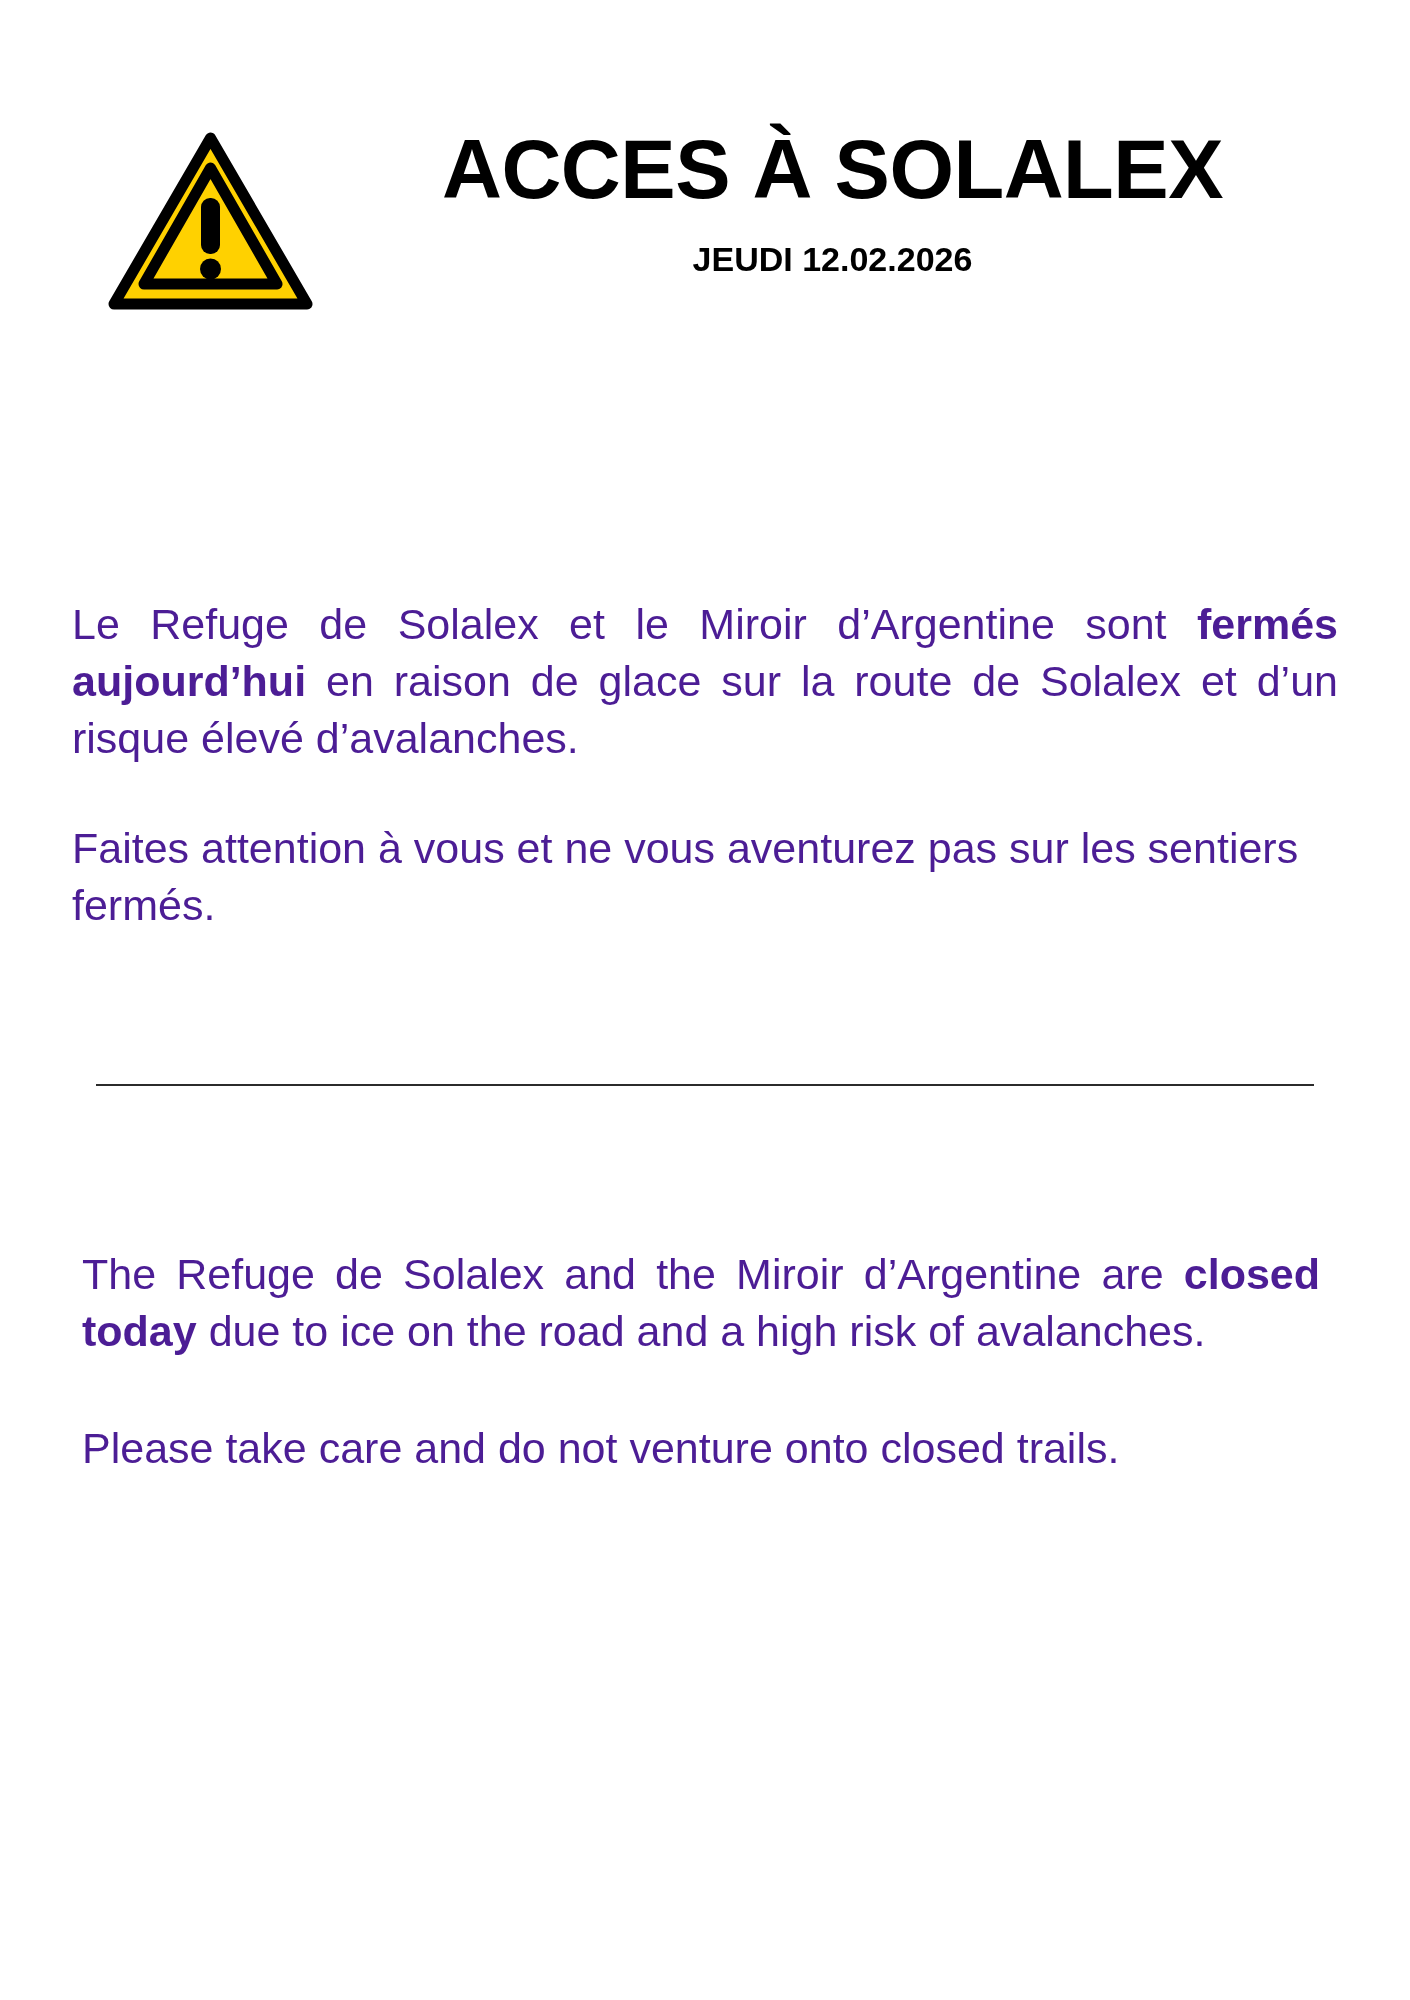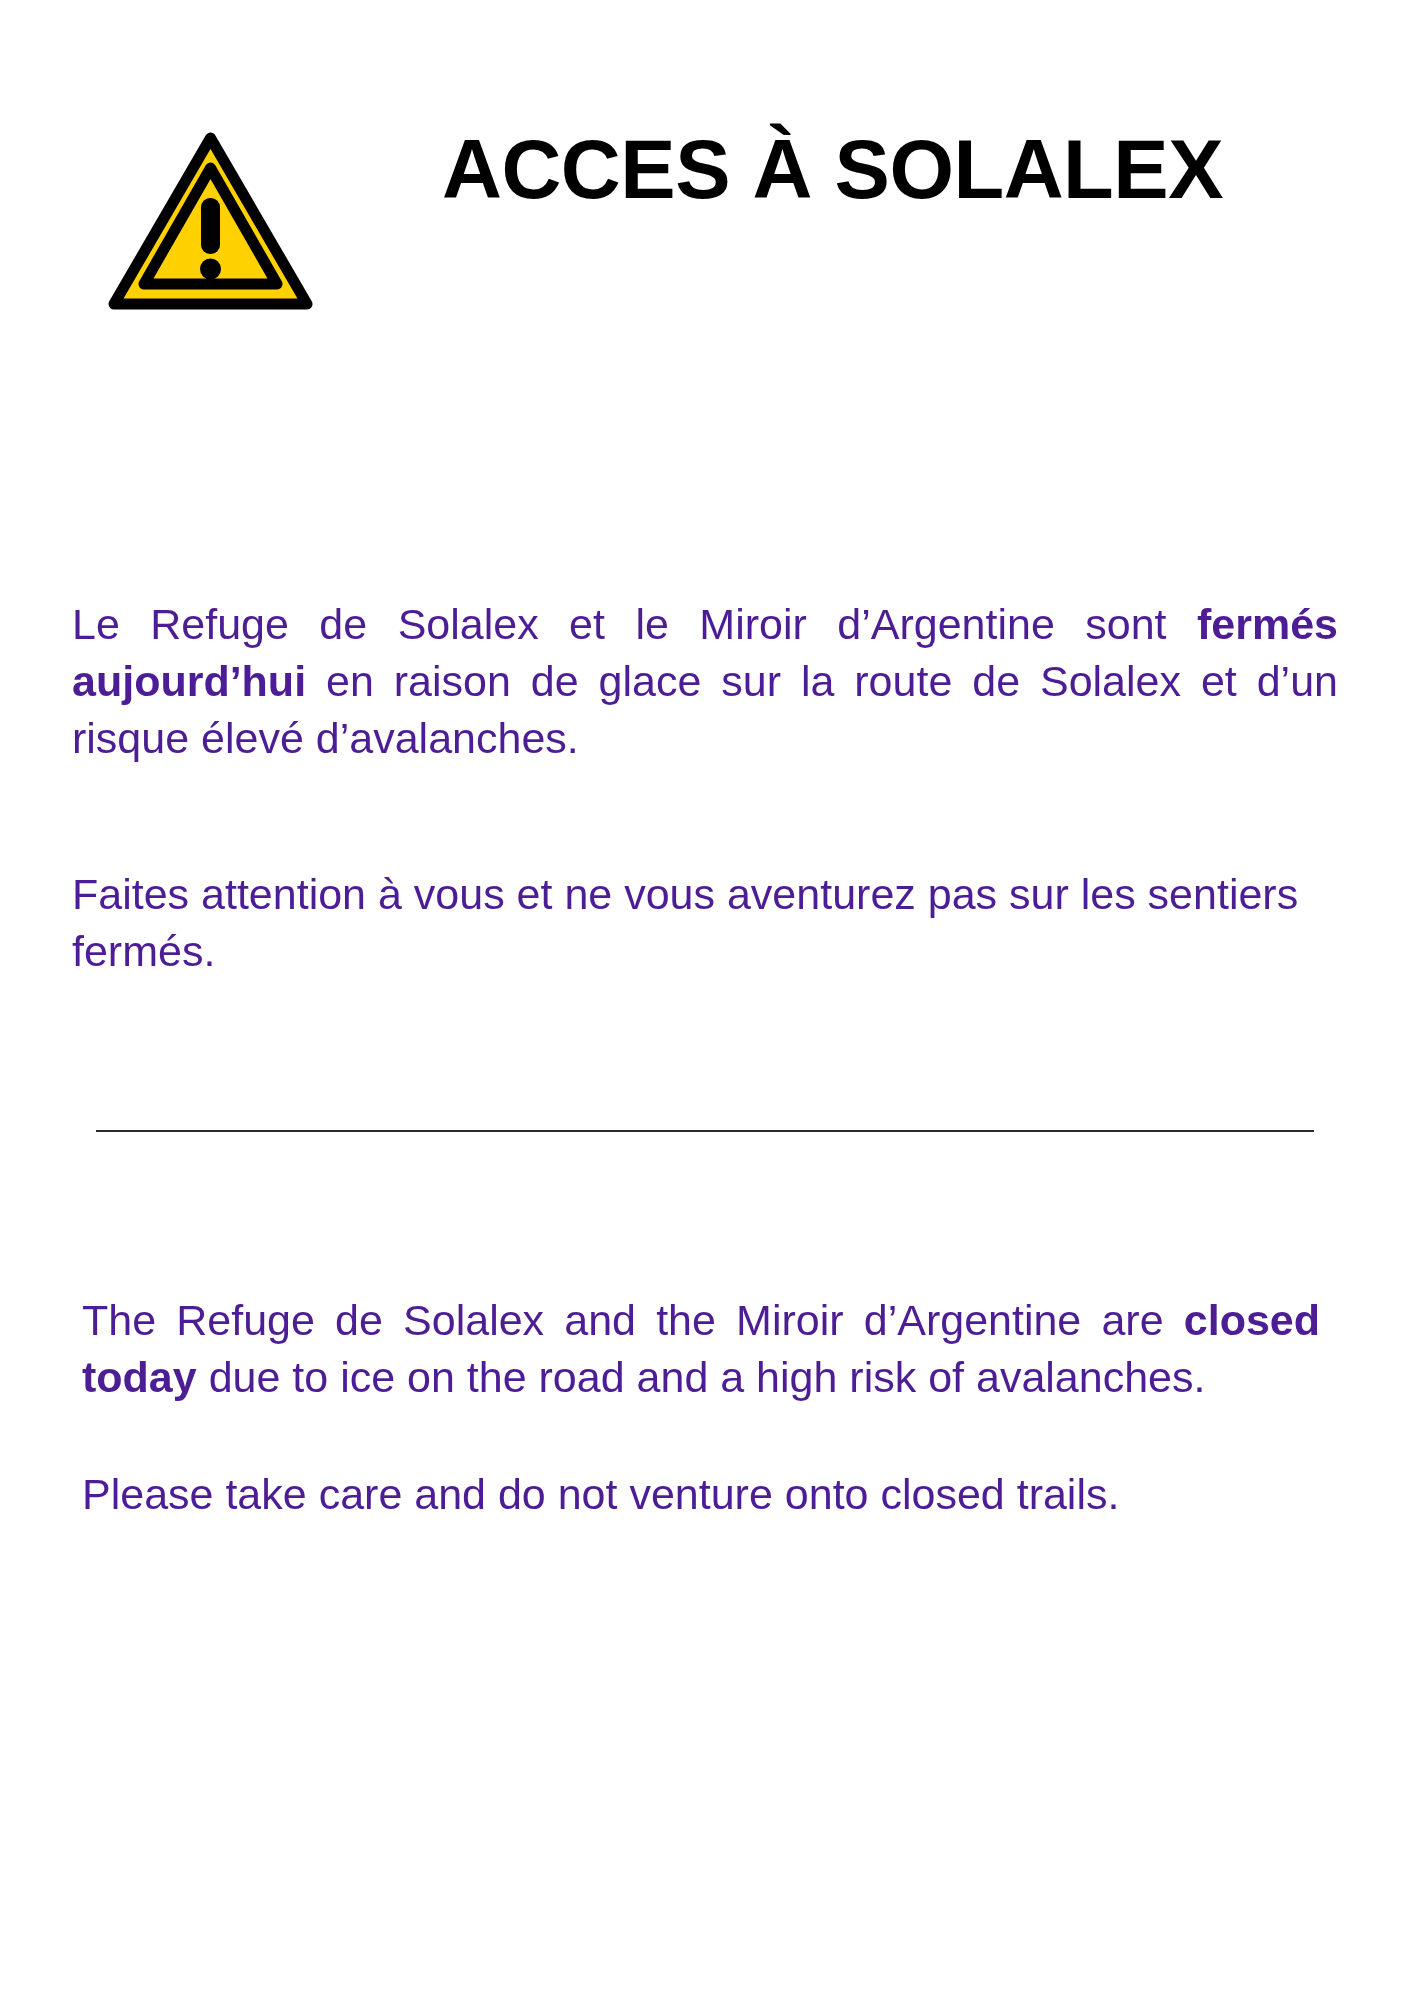--- a/index.html
+++ b/index.html
@@ -86,21 +86,21 @@
   .justify {
     text-align: justify;
     text-justify: inter-word;
   }
 
   .fr-first {
     margin-top: 282px;
   }
 
   .fr-second {
-    margin-top: 98px;
+    margin-top: 52px;
   }
 
   .divider {
     border: 0;
     border-top: 2px solid #2b2b2b;
     margin: 150px 96px 0 96px;
   }
 
   .en-block {
     margin: 0 90px 0 82px;
@@ -125,20 +125,21 @@
       <svg viewBox="0 0 205 182" width="205" height="182" xmlns="http://www.w3.org/2000/svg">
         <path d="M102.5 6 L199 172 L6 172 Z" fill="#FFD100" stroke="#000000" stroke-width="11" stroke-linejoin="round"></path>
         <path d="M102.5 36 L169 152 L36 152 Z" fill="#FFD100" stroke="#000000" stroke-width="11" stroke-linejoin="round"></path>
         <rect x="93" y="66" width="19" height="56" rx="9" fill="#000000"></rect>
         <circle cx="102.5" cy="137" r="10.5" fill="#000000"></circle>
       </svg>
     </span>
 
     <div class="header-text">
       <h1 class="title">ACCES À SOLALEX</h1>
+      <div class="subtitle">JEUDI 12.02.2026</div>
     </div>
 
   </div>
 
   <div class="body-block">
     <p class="para justify fr-first"><span>Le Refuge de Solalex et le Miroir d’Argentine sont </span><b>fermés aujourd’hui</b><span> en raison de glace sur la route de Solalex et d’un  risque élevé d’avalanches.</span></p>
 
     <p class="para fr-second">Faites attention à vous et ne vous aventurez pas sur les sentiers fermés.</p>
   </div>
 

